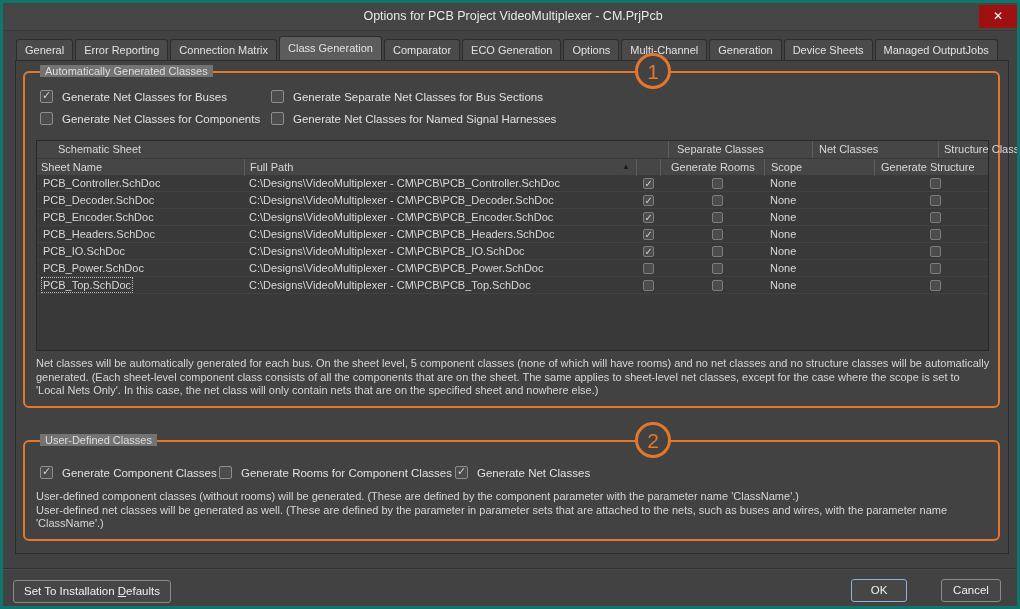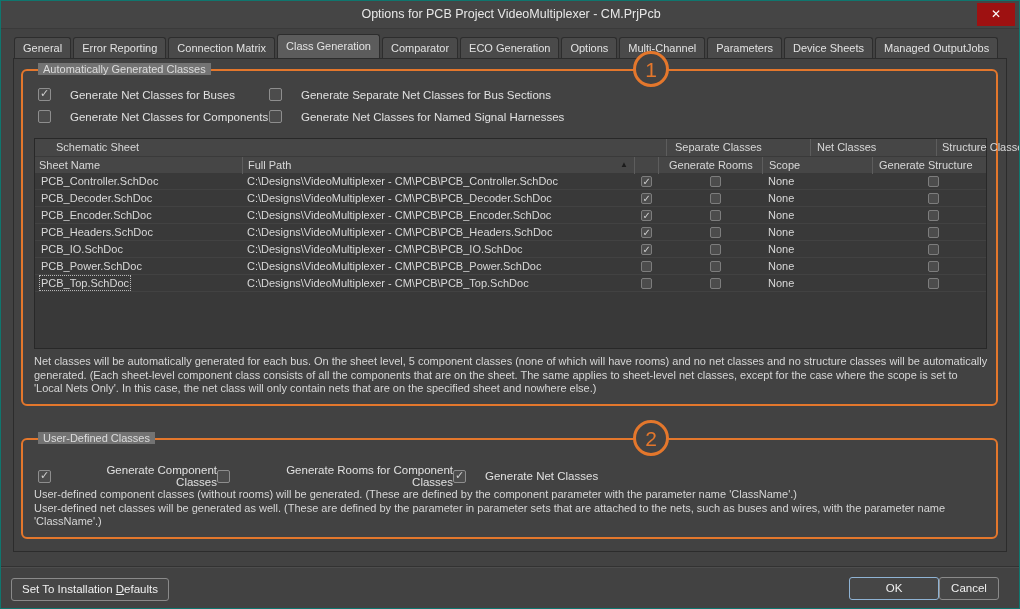--- a/index.html
+++ b/index.html
@@ -1,20 +1,20 @@
 <!DOCTYPE html>
 <html><head>
 <meta charset="utf-8">
 <style>
   * { margin:0; padding:0; box-sizing:border-box; }
   html,body { background:#2a2a2a; }
   body { font-family:"Liberation Sans","DejaVu Sans",sans-serif; }
   .dialog {
     position:relative; width:1020px; height:609px;
-    background:#424242; border:1px solid #0f766e; overflow:hidden;
+    background:#424242; border:3px solid #0f766e; overflow:hidden;
     color:#dcdcdc;
   }
   
   .titlebar { position:absolute; left:0; top:0; width:1020px; height:28px;
     background:#454545; border-bottom:1px solid #3a3a3a; }
   .title { text-align:center; line-height:27px; font-size:12.5px; color:#e8e8e8; }
   .close-btn { position:absolute; left:976px; top:2px; width:38px; height:23px;
     background:#9e1111; color:#ffffff; font-size:12px; font-weight:bold;
     text-align:center; line-height:23px; cursor:pointer; }
   
@@ -41,21 +41,21 @@
   
   .cbgrid1 { position:absolute; left:37px; top:87px; display:grid;
     grid-template-columns:231px auto; grid-row-gap:9px; }
   .cbgrid2 { position:absolute; left:37px; top:463px; display:grid;
     grid-template-columns:179px 236px auto; }
   .cbitem { display:flex; align-items:center; cursor:pointer; }
   .cb { flex:none; width:13px; height:13px; background:#4c4c4c;
     border:1px solid #8e8e8e; border-radius:2px; position:relative; }
   .cb.checked::after { content:"\2713"; position:absolute; left:1px; top:-2px;
     color:#cfcfcf; font-size:11px; }
-  .cblabel { margin-left:19px; font-size:11.5px; color:#e0e0e0;text-align:right; }
+  .cblabel { margin-left:9px; font-size:11.5px; color:#e0e0e0; }
   
   .table { position:absolute; left:33px; top:137px; width:953px; height:211px;
     background:#393939; border:1px solid #282828; font-size:11px; color:#d8d8d8; }
   .thr { display:flex; height:17px; background:#464646; }
   .thc { flex:none; height:17px; line-height:16px; overflow:hidden; white-space:nowrap; }
   .thr1 .thc { border-left:1px solid #5d5d5d;margin-left:16px; }
   .thr1 .thc:first-child { border-left:none; }
   .thr2 { border-top:1px solid #3a3a3a; }
   .thr2 .thc { border-left:1px solid #5d5d5d; }
   .thr2 .thc:first-child { border-left:none; }
@@ -78,21 +78,21 @@
   .note { position:absolute; font-size:11px; line-height:13.5px; color:#d6d6d6; }
   .note1 { left:33px; top:354px; width:954px; }
   .note2 { left:33px; top:487px; width:956px; }
   
   .footer-sep { position:absolute; left:0; top:565px; width:1020px; height:2px;
     background:#323232; border-bottom:1px solid #4d4d4d; }
   .btn { position:absolute; height:23px; background:#464646; border:1px solid #8a8a8a;
     border-radius:3px; font-size:11.5px; color:#f0f0f0; text-align:center;
     line-height:21px; cursor:pointer; }
   .btn-defaults { left:10px; top:577px; padding:0 10px; }
-  .btn-ok { left:848px; top:576px; width:90px; border:1px solid #8fb3d4; }
+  .btn-ok { left:848px; top:576px; width:56px; border:1px solid #8fb3d4; }
   .btn-cancel { left:938px; top:576px; width:60px; }
   .mn { text-decoration:underline; }
 </style>
 </head>
 <body>
 
 <div class="dialog">
 
   <div class="titlebar">
     <div class="title">Options for PCB Project VideoMultiplexer - CM.PrjPcb</div>
@@ -101,21 +101,21 @@
 
   <div class="tabbar">
     <div class="tab">General</div>
       <div class="tab">Error Reporting</div>
       <div class="tab">Connection Matrix</div>
       <div class="tab active">Class Generation</div>
       <div class="tab">Comparator</div>
       <div class="tab">ECO Generation</div>
       <div class="tab">Options</div>
       <div class="tab">Multi-Channel</div>
-      <div class="tab">Parameters</div>
+      <div class="tab">Generation</div>
       <div class="tab">Device Sheets</div>
       <div class="tab">Managed OutputJobs</div>
   </div>
 
   <div class="page"></div>
 
   <div class="groupbox gb1">
     <span class="legend">Automatically Generated Classes</span>
   </div>
   <div class="badge badge1">1</div>

